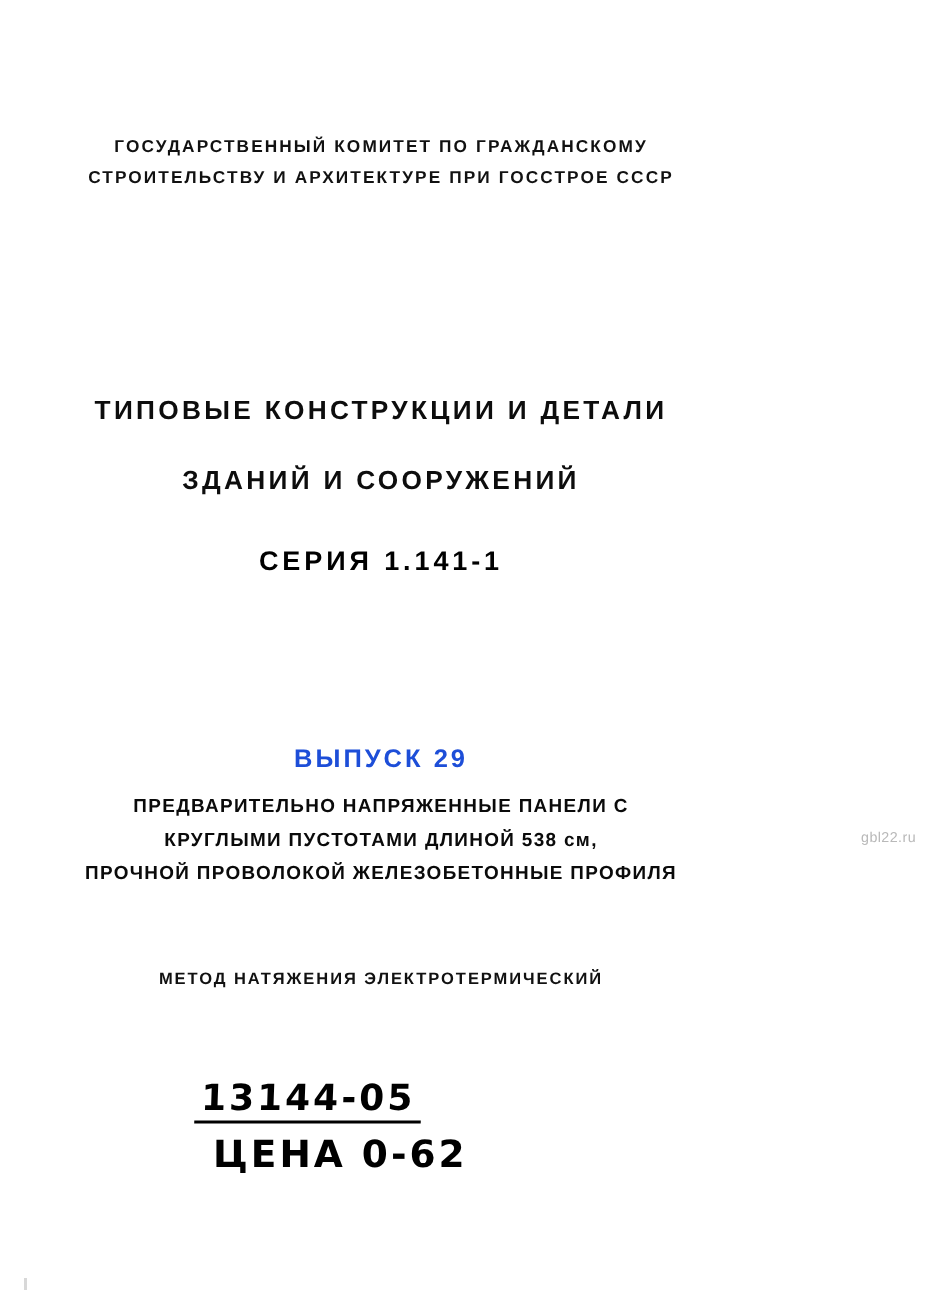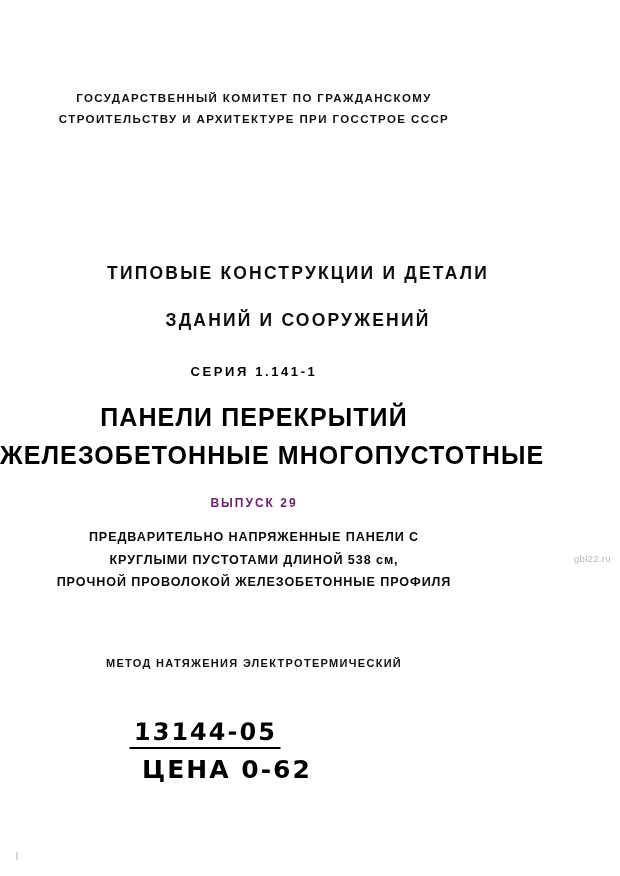--- a/index.html
+++ b/index.html
@@ -39,59 +39,58 @@
     font-size: 11.5px;
     font-weight: 600;
     letter-spacing: 1.4px;
     line-height: 21px;
     color: #111;
   }
 
   
   .series-type {
     top: 250px;
-    padding-left: 44px;
   }
   .series-type .line {
     font-size: 17.5px;
     font-weight: 600;
     letter-spacing: 2.2px;
     line-height: 47px;
     color: #0d0d0d;
   }
 
   .series-no {
     top: 364px;
   }
   .series-no .line {
-    font-size: 13px;
+    font-size: 18px;
     font-weight: 700;
     letter-spacing: 2.6px;
     color: #000;
   }
 
   .title {
     top: 398px;
   }
   .title .line {
     font-size: 25px;
     font-weight: 800;
     letter-spacing: 1.1px;
     line-height: 38px;
     color: #000;
   }
 
   .issue {
     top: 496px;
   }
   .issue .line {
-    font-size: 12px;
+    font-size: 17px;
     font-weight: 700;
     letter-spacing: 2px;
-    color: #701a75;
+    color: #1d4ed8;
   }
 
   
   .descr {
     top: 526px;
   }
   .descr .line {
     font-size: 12.6px;
     font-weight: 700;
     letter-spacing: 0.9px;
@@ -101,21 +100,20 @@
 
   
   .method {
     top: 647px;
   }
   .method .line {
     font-size: 11px;
     font-weight: 600;
     letter-spacing: 1.3px;
     color: #111;
-    margin-top: 10px;
   }
 
   
   .footer {
     position: absolute;
     top: 718px;
     left: 130px;
     width: 260px;
     text-align: left;
   }
@@ -171,24 +169,20 @@
 
   <div class="block series-type">
     <span class="line">ТИПОВЫЕ КОНСТРУКЦИИ И ДЕТАЛИ</span>
     <span class="line">ЗДАНИЙ И СООРУЖЕНИЙ</span>
   </div>
 
   <div class="block series-no">
     <span class="line">СЕРИЯ 1.141-1</span>
   </div>
 
-  <div class="block title">
-    <span class="line">ПАНЕЛИ ПЕРЕКРЫТИЙ</span>
-    <span class="line">ЖЕЛЕЗОБЕТОННЫЕ МНОГОПУСТОТНЫЕ</span>
-  </div>
 
   <div class="block issue">
     <span class="line">ВЫПУСК 29</span>
   </div>
 
   <div class="block descr">
     <span class="line">ПРЕДВАРИТЕЛЬНО НАПРЯЖЕННЫЕ ПАНЕЛИ С</span>
     <span class="line">КРУГЛЫМИ ПУСТОТАМИ ДЛИНОЙ 538 см,</span>
     <span class="line">ПРОЧНОЙ ПРОВОЛОКОЙ ЖЕЛЕЗОБЕТОННЫЕ ПРОФИЛЯ</span>
   </div>

